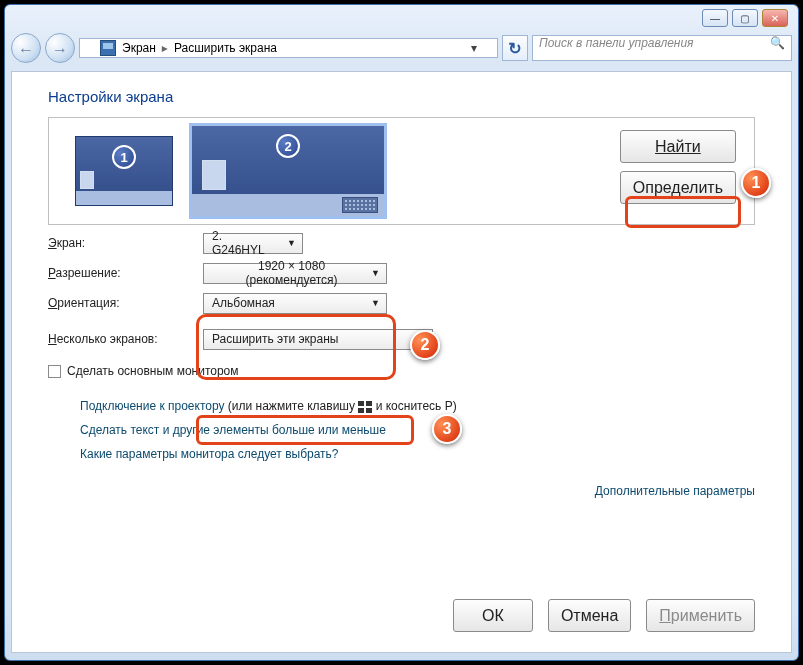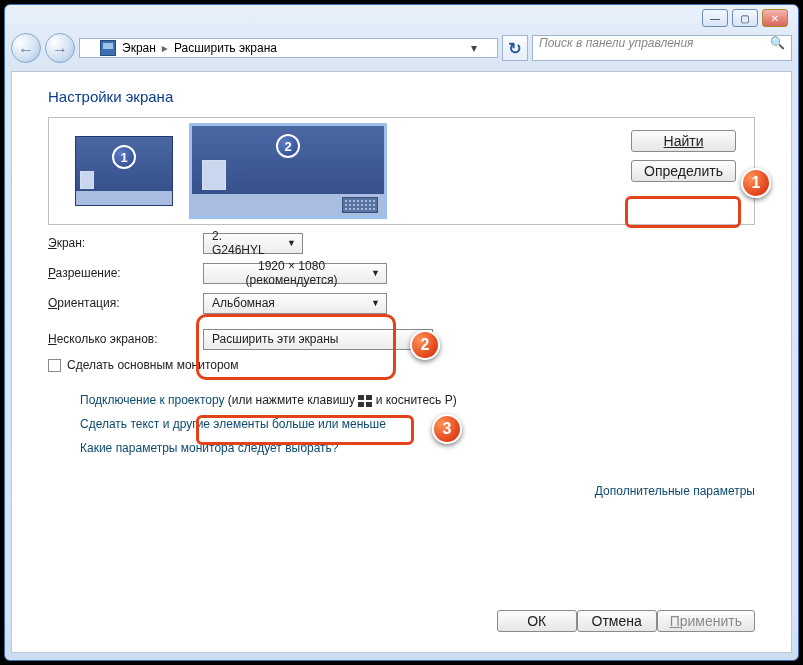--- a/index.html
+++ b/index.html
@@ -46,45 +46,45 @@
 .mon1 .tb { position:absolute; bottom:0; left:0; right:0; height:14px; background:#a9bde0;}
 .mon1 .desk { position:absolute; bottom:16px; left:4px; width:14px;height:18px;background:#c9d7ee;border:1px solid #fff3;}
 .mon2 { width:198px; height:96px; border:3px solid #9fc0ef; }
 .mon2 .tb { position:absolute; bottom:0; left:0; right:0; height:22px; background:#a9bde0; display:flex; align-items:center; justify-content:flex-end; padding-right:6px;}
 .mon2 .tb .grid{ width:36px;height:16px;background:
   repeating-linear-gradient(#5a72a0 0 2px,transparent 2px 4px),
   repeating-linear-gradient(90deg,#5a72a0 0 2px,transparent 2px 4px);
   border:1px solid #3a5080;}
 .mon2 .desk { position:absolute; bottom:26px; left:10px; width:24px;height:30px;background:#c9d7ee;border:1px solid #fff3;}
 .sidebtns { position:absolute; right:18px; top:12px; display:flex; flex-direction:column; gap:8px; }
-.btn { min-width:100px; height:22px; padding:0 12px; border:1px solid #8a8a8a; border-radius:3px;
-  background:linear-gradient(#fdfdfd,#e6e6e6); font-size:14px; display:flex; align-items:center; justify-content:center;}
+.btn { min-width:100px; height:33px; padding:0 12px; border:1px solid #8a8a8a; border-radius:3px;
+  background:linear-gradient(#fdfdfd,#e6e6e6); font-size:16px; display:flex; align-items:center; justify-content:center;}
 .btn .ul{ text-decoration:underline; }
 .btn.disabled{ color:#8a8a8a; }
 .form { margin-top:3px; }
 .row { display:flex; align-items:center; height:30px; }
 .row label { width:155px; }
 .row label .ul{text-decoration:underline;}
 .combo { height:21px; border:1px solid #8a8a8a; background:linear-gradient(#fdfdfd,#ececec);
   display:flex; align-items:center; padding:0 6px 0 8px; font-size:12px; position:relative;}
 .combo .arrow{ margin-left:auto; font-size:9px; color:#222;}
 .c-sm{width:100px;gap:20px;} .c-md{width:184px;text-align:center;} .c-lg{width:230px;}
-.chkrow{ margin-top:4px; display:flex; align-items:center; gap:6px;}
+.chkrow{ margin-top:10px; display:flex; align-items:center; gap:6px;}
 .chk{ width:13px;height:13px;border:1px solid #8a8a8a;background:#fff;}
 .linkblock{ margin-top:16px; line-height:2;}
 a.link{ color:#0c4a6e; text-decoration:none;margin-left:32px; }
 .adv { position:absolute; right:36px; top: 412px; }
 .winkey{ display:inline-block; width:14px;height:12px; position:relative;
   background:
     linear-gradient(#333,#333) 0 0/6px 5px no-repeat,
     linear-gradient(#333,#333) 8px 0/6px 5px no-repeat,
     linear-gradient(#333,#333) 0 7px/6px 5px no-repeat,
     linear-gradient(#333,#333) 8px 7px/6px 5px no-repeat;
   vertical-align:middle;}
-.footer-btns{ position:absolute; right:36px; bottom:20px; display:flex; gap:0;}
+.footer-btns{ position:absolute; right:36px; bottom:20px; display:flex; gap:15px;}
 
 .marker { position:absolute; width:30px;height:30px;border-radius:50%;
   background:radial-gradient(circle at 30% 30%,#ff9155,#e2431a 70%,#b32f0f);
   border:2px solid #fff; box-shadow:0 2px 5px rgba(0,0,0,.5);
   color:#fff; font-weight:bold; font-size:16px; display:flex;align-items:center;justify-content:center;
   z-index:10;}
 .mk1{ top:96px; right:20px;}
 .mk2{ top:258px; left:398px;}
 .mk3{ top:342px; left:420px;}
 .hl { position:absolute; border:3px solid #e2431a; border-radius:6px; z-index:9; pointer-events:none;}

